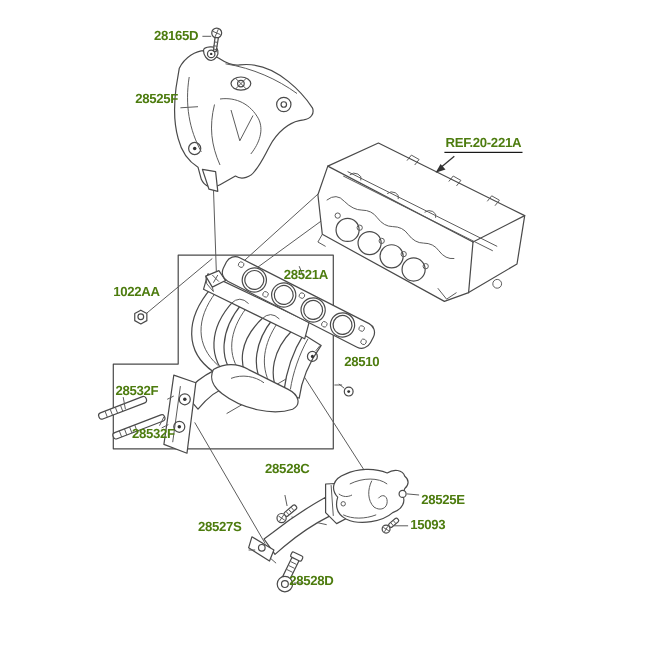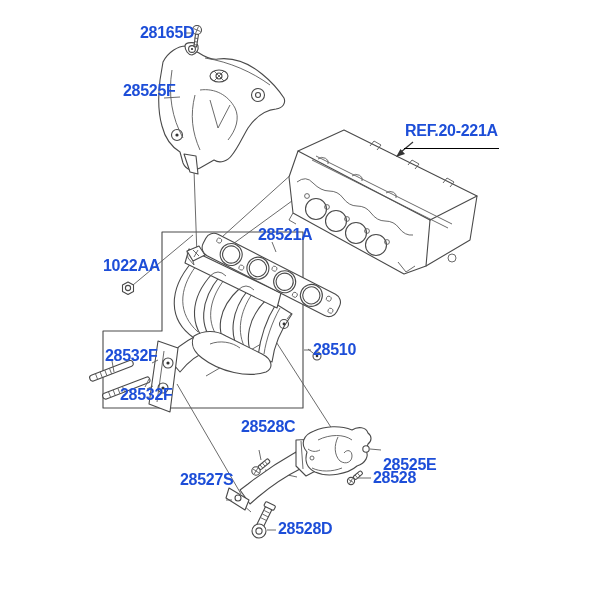--- a/index.html
+++ b/index.html
@@ -2,25 +2,25 @@
 <html><head>
 <meta charset="utf-8">
 <style>
   html,body{margin:0;padding:0;}
   #stage{
     position:relative;width:600px;height:600px;background:#ffffff;
     font-family:"Liberation Sans",sans-serif;overflow:hidden;
   }
   #art{position:absolute;left:0;top:0;}
   .callout{
-    position:absolute;font-weight:bold;font-size:16px;line-height:13px;
-    color:#1d4ed8;letter-spacing:-0.3px;white-space:nowrap;
+    position:absolute;font-weight:bold;font-size:12px;line-height:13px;
+    color:#4d7c0f;letter-spacing:-0.3px;white-space:nowrap;
   }
   .ref{
-    border-bottom:1.6px solid #000;padding:0 1px 11px 1px;cursor:default;
+    border-bottom:1.6px solid #000;padding:0 1px 1px 1px;cursor:default;
   }
   svg *{vector-effect:non-scaling-stroke;}
   .ln{stroke:#4a4a4a;stroke-width:1.1;fill:none;stroke-linecap:round;stroke-linejoin:round;}
   .fw{stroke:#4a4a4a;stroke-width:1.1;fill:#ffffff;stroke-linejoin:round;}
   .thin{stroke:#5a5a5a;stroke-width:0.9;fill:none;}
   .dk{stroke:#333;stroke-width:1.2;fill:none;}
   .fill{fill:#333;stroke:none;}
 </style>
 </head>
 <body>
@@ -268,24 +268,24 @@
 
     <g>
       <path class="dk" d="M413,142 L401,152"></path>
       <polygon class="fill" points="396,157 400.5,149 405,154"></polygon>
     </g>
   </svg>
 
   <div class="callout" style="left:140px;top:26px">28165D</div>
   <div class="callout" style="left:123px;top:84px">28525F</div>
   <div class="callout ref" style="left:404px;top:124px">REF.20-221A</div>
-  <div class="callout" style="left:258px;top:228px">28521A</div>
+  <div class="callout" style="left:258px;top:244px">28521A</div>
   <div class="callout" style="left:103px;top:259px">1022AA</div>
   <div class="callout" style="left:105px;top:349px">28532F</div>
   <div class="callout" style="left:120px;top:388px">28532F</div>
-  <div class="callout" style="left:313px;top:343px">28510</div>
+  <div class="callout" style="left:313px;top:323px">28510</div>
   <div class="callout" style="left:241px;top:420px">28528C</div>
-  <div class="callout" style="left:383px;top:458px">28525E</div>
-  <div class="callout" style="left:373px;top:471px">28528</div>
+  <div class="callout" style="left:383px;top:448px">28525E</div>
+  <div class="callout" style="left:373px;top:471px">15093</div>
   <div class="callout" style="left:180px;top:473px">28527S</div>
-  <div class="callout" style="left:278px;top:522px">28528D</div>
+  <div class="callout" style="left:263px;top:522px">28528D</div>
 
 </div>
 
 </body></html>

